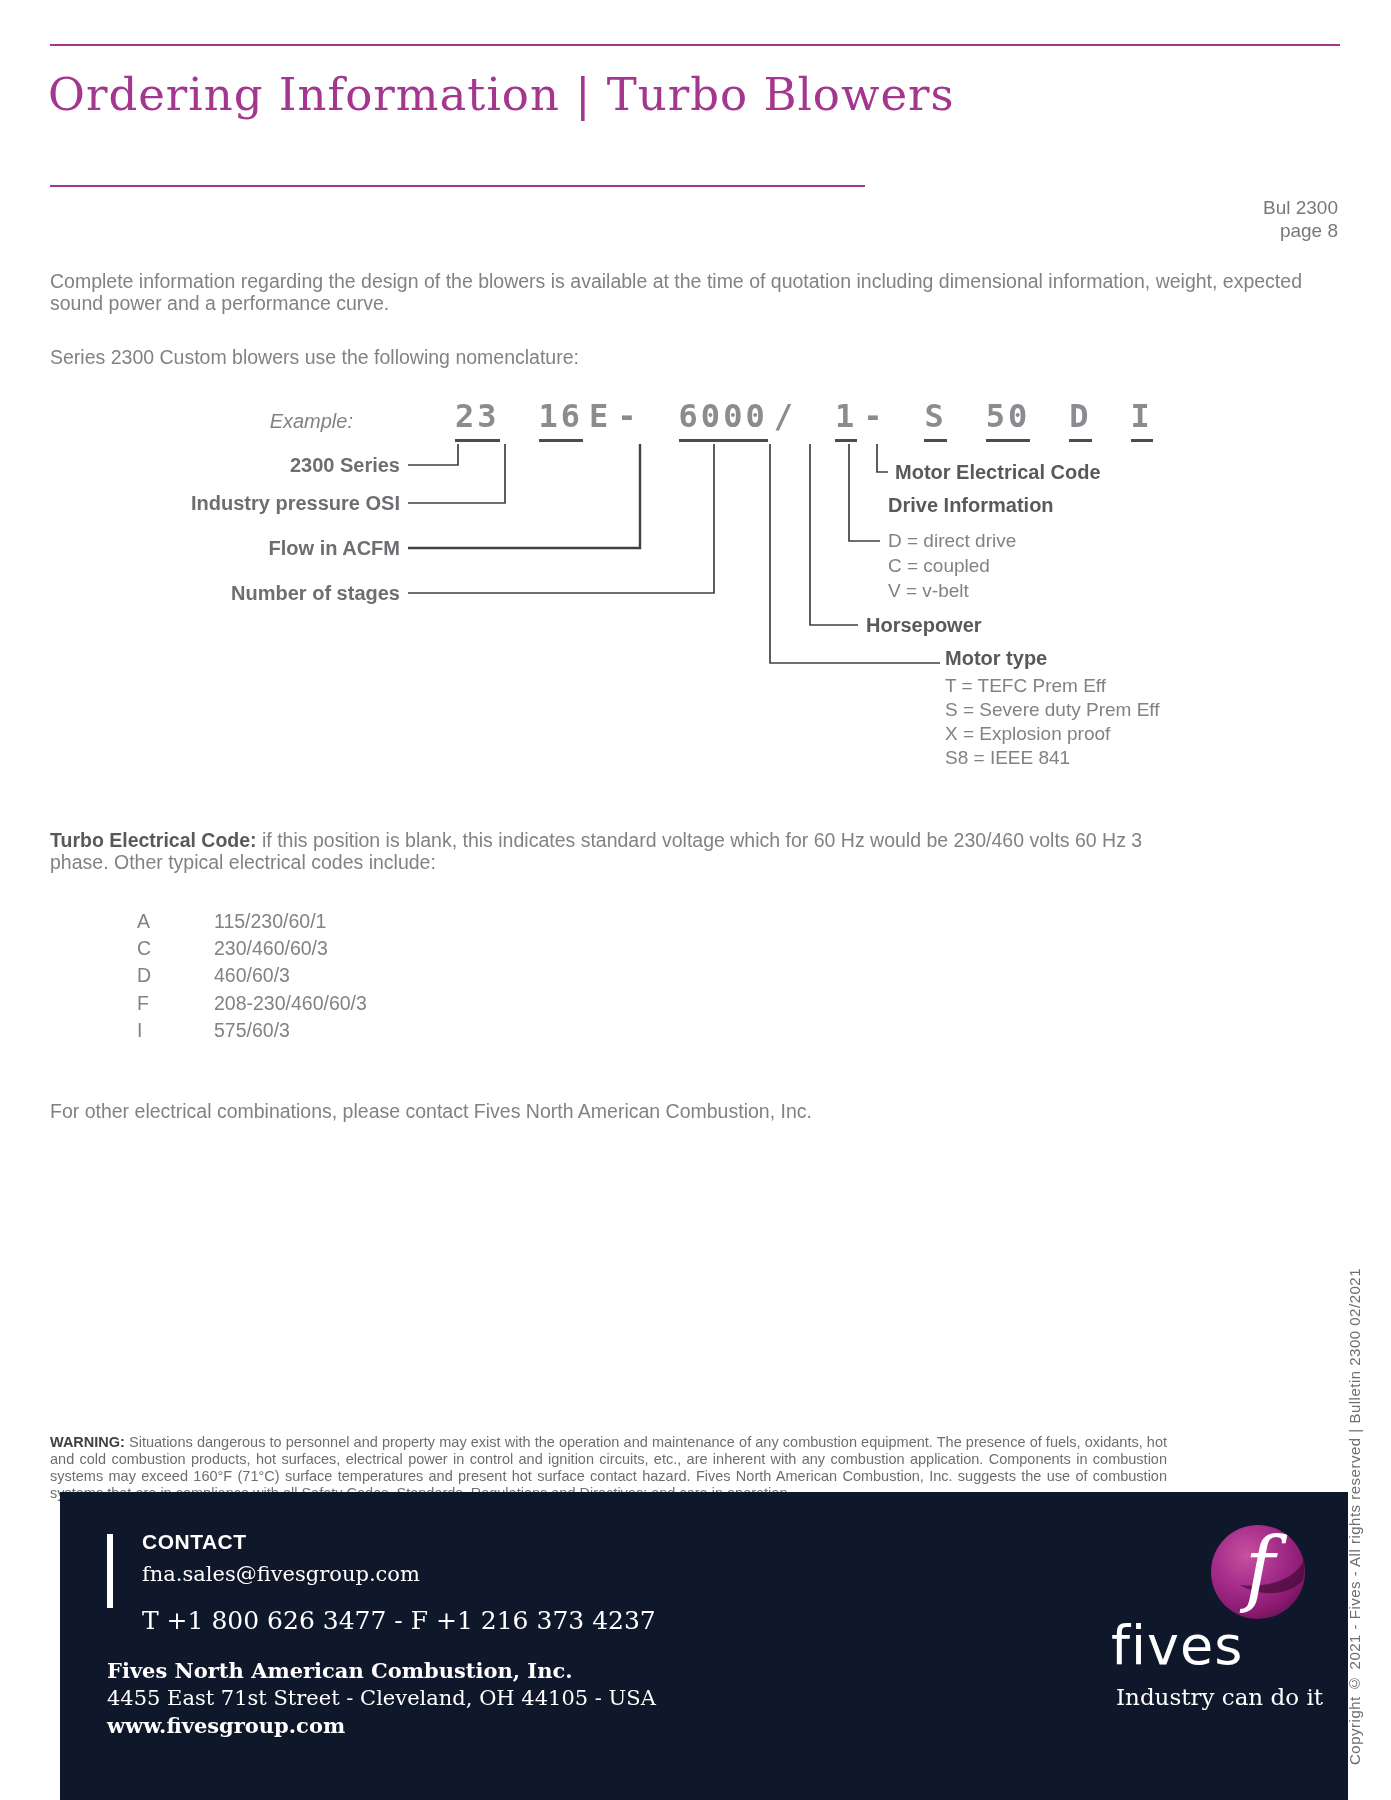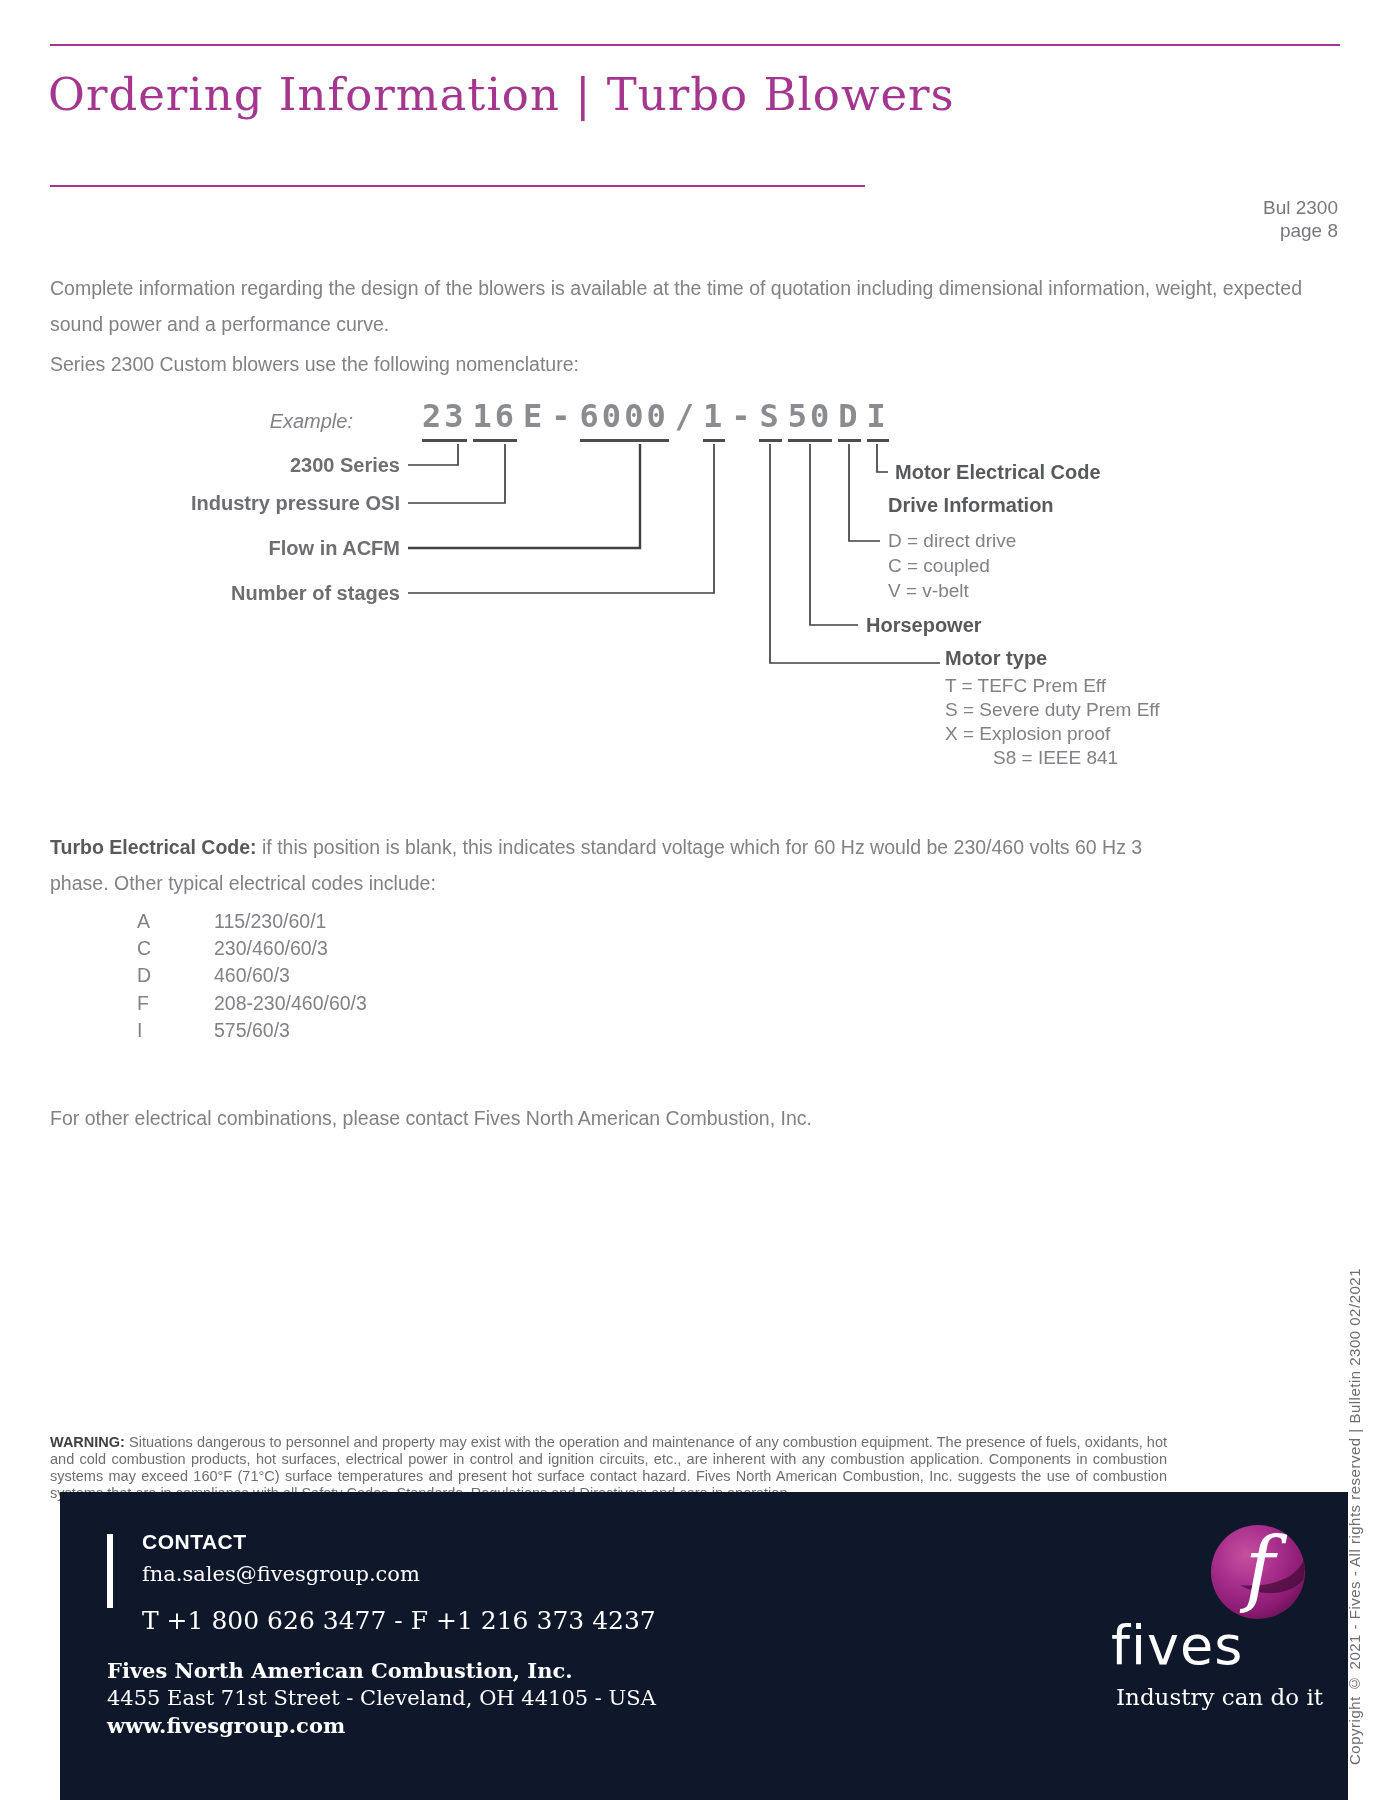--- a/index.html
+++ b/index.html
@@ -9,34 +9,34 @@
   .rule{position:absolute;background:#A4368F;height:2px;}
   #rule-top{left:50px;top:44px;width:1290px;}
   #rule-mid{left:50px;top:185px;width:815px;height:2px;}
 
   #title{position:absolute;left:48px;top:68px;font-family:"DejaVu Serif",serif;
          font-size:45px;font-weight:400;color:#A4368F;letter-spacing:1px;}
 
   #pageinfo{position:absolute;left:1100px;top:196px;width:238px;text-align:right;
             color:#77787B;font-size:19px;line-height:23px;}
 
-  .body-text{color:#808285;font-size:19.5px;line-height:36px;}
+  .body-text{color:#808285;font-size:19.5px;line-height:22px;}
   #intro-p1{position:absolute;left:50px;top:270px;width:1255px;}
   #intro-p2{position:absolute;left:50px;top:346px;width:1100px;}
 
   
   #diagram{position:absolute;left:50px;top:395px;width:1300px;height:390px;}
   #diagram svg{position:absolute;left:0;top:0;}
   #dg-example{position:absolute;left:0;top:15px;width:303px;text-align:right;
               font-style:italic;font-size:20px;color:#808285;}
   #dg-code{position:absolute;left:372px;top:2px;white-space:nowrap;
            font-family:"DejaVu Sans Mono",monospace;font-weight:bold;font-size:32px;
            letter-spacing:3px;color:#8A8C8F;}
   #dg-code .seg{margin-right:6px;}
-  #dg-code .seg.u{border-bottom:3px solid #4D4D4F;padding-bottom:4px;}
+  #dg-code .seg.u{border-bottom:3px solid #4D4D4F;padding-bottom:4px;margin-left:33px;}
   .dg-left{position:absolute;left:0;width:350px;text-align:right;
            font-size:20px;font-weight:bold;color:#6D6E71;}
   .dg-right-bold{position:absolute;font-size:20px;font-weight:bold;color:#58595B;}
   .dg-right-item{position:absolute;font-size:19px;color:#808285;}
 
   
   #elec-para{position:absolute;left:50px;top:829px;width:1125px;}
   #elec-para .lead{font-weight:bold;color:#58595B;}
   #elec-table{position:absolute;left:137px;top:908px;font-size:19.5px;color:#808285;}
   #elec-table .row{line-height:27.2px;}
@@ -115,21 +115,21 @@
     <div class="dg-right-item" style="left:838px;top:135px">D = direct drive</div>
     <div class="dg-right-item" style="left:838px;top:160px">C = coupled</div>
     <div class="dg-right-item" style="left:838px;top:185px">V = v-belt</div>
 
     <div class="dg-right-bold" style="left:816px;top:219px">Horsepower</div>
 
     <div class="dg-right-bold" style="left:895px;top:252px">Motor type</div>
     <div class="dg-right-item" style="left:895px;top:280px">T = TEFC Prem Eff</div>
     <div class="dg-right-item" style="left:895px;top:304px">S = Severe duty Prem Eff</div>
     <div class="dg-right-item" style="left:895px;top:328px">X = Explosion proof</div>
-    <div class="dg-right-item" style="left:943px;top:352px">S8 = IEEE 841</div>
+    <div class="dg-right-item" style="left:895px;top:352px">S8 = IEEE 841</div>
   </div>
 
   <div id="elec-para" class="body-text"><span class="lead">Turbo Electrical Code:</span><span> if this position is blank, this indicates standard voltage which for 60 Hz would be 230/460 volts 60 Hz 3 phase. Other typical electrical codes include:</span></div>
 
   <div id="elec-table">
     <div class="row"><span class="letter">A</span><span>115/230/60/1</span></div>
     <div class="row"><span class="letter">C</span><span>230/460/60/3</span></div>
     <div class="row"><span class="letter">D</span><span>460/60/3</span></div>
     <div class="row"><span class="letter">F</span><span>208-230/460/60/3</span></div>
     <div class="row"><span class="letter">I</span><span>575/60/3</span></div>

